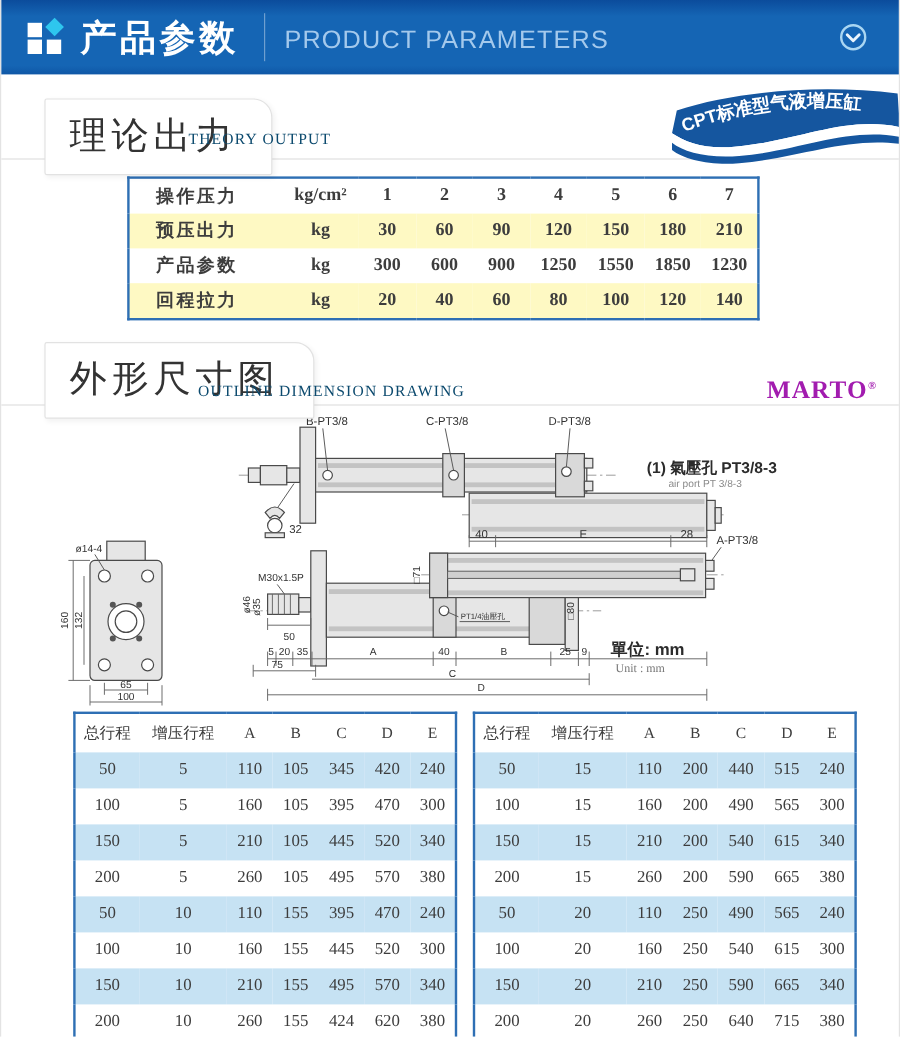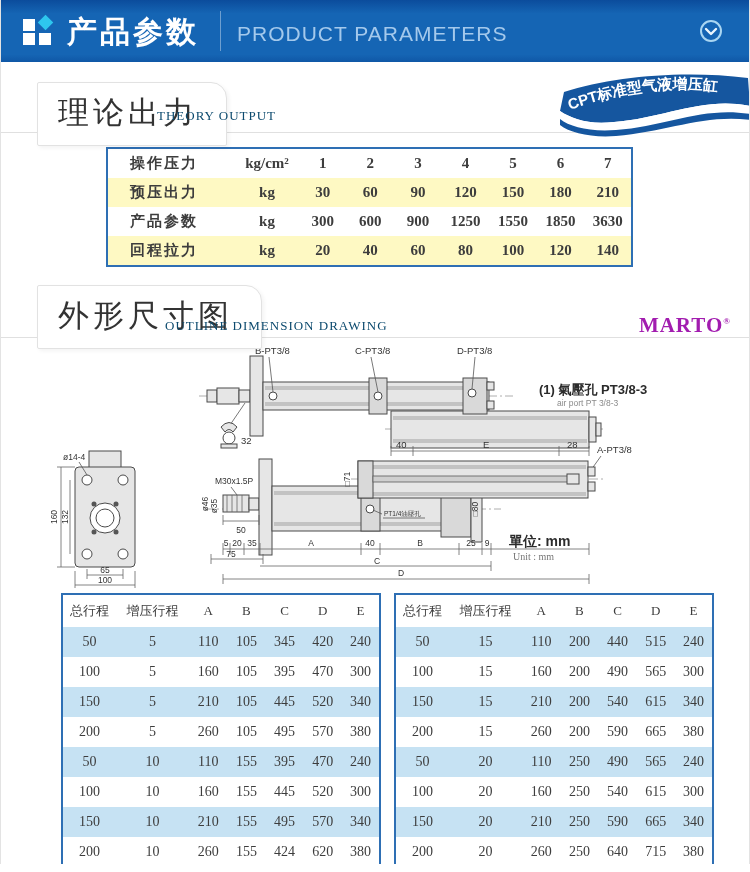--- a/index.html
+++ b/index.html
@@ -141,21 +141,21 @@
           </tr>
           <tr>
             <td class="lbl">产品参数</td>
             <td>kg</td>
             <td>300</td>
             <td>600</td>
             <td>900</td>
             <td>1250</td>
             <td>1550</td>
             <td>1850</td>
-            <td>3630</td>
+            <td>1230</td>
           </tr>
           <tr class="blue">
             <td class="lbl">回程拉力</td>
             <td>kg</td>
             <td>20</td>
             <td>40</td>
             <td>60</td>
             <td>80</td>
             <td>100</td>
             <td>120</td>

